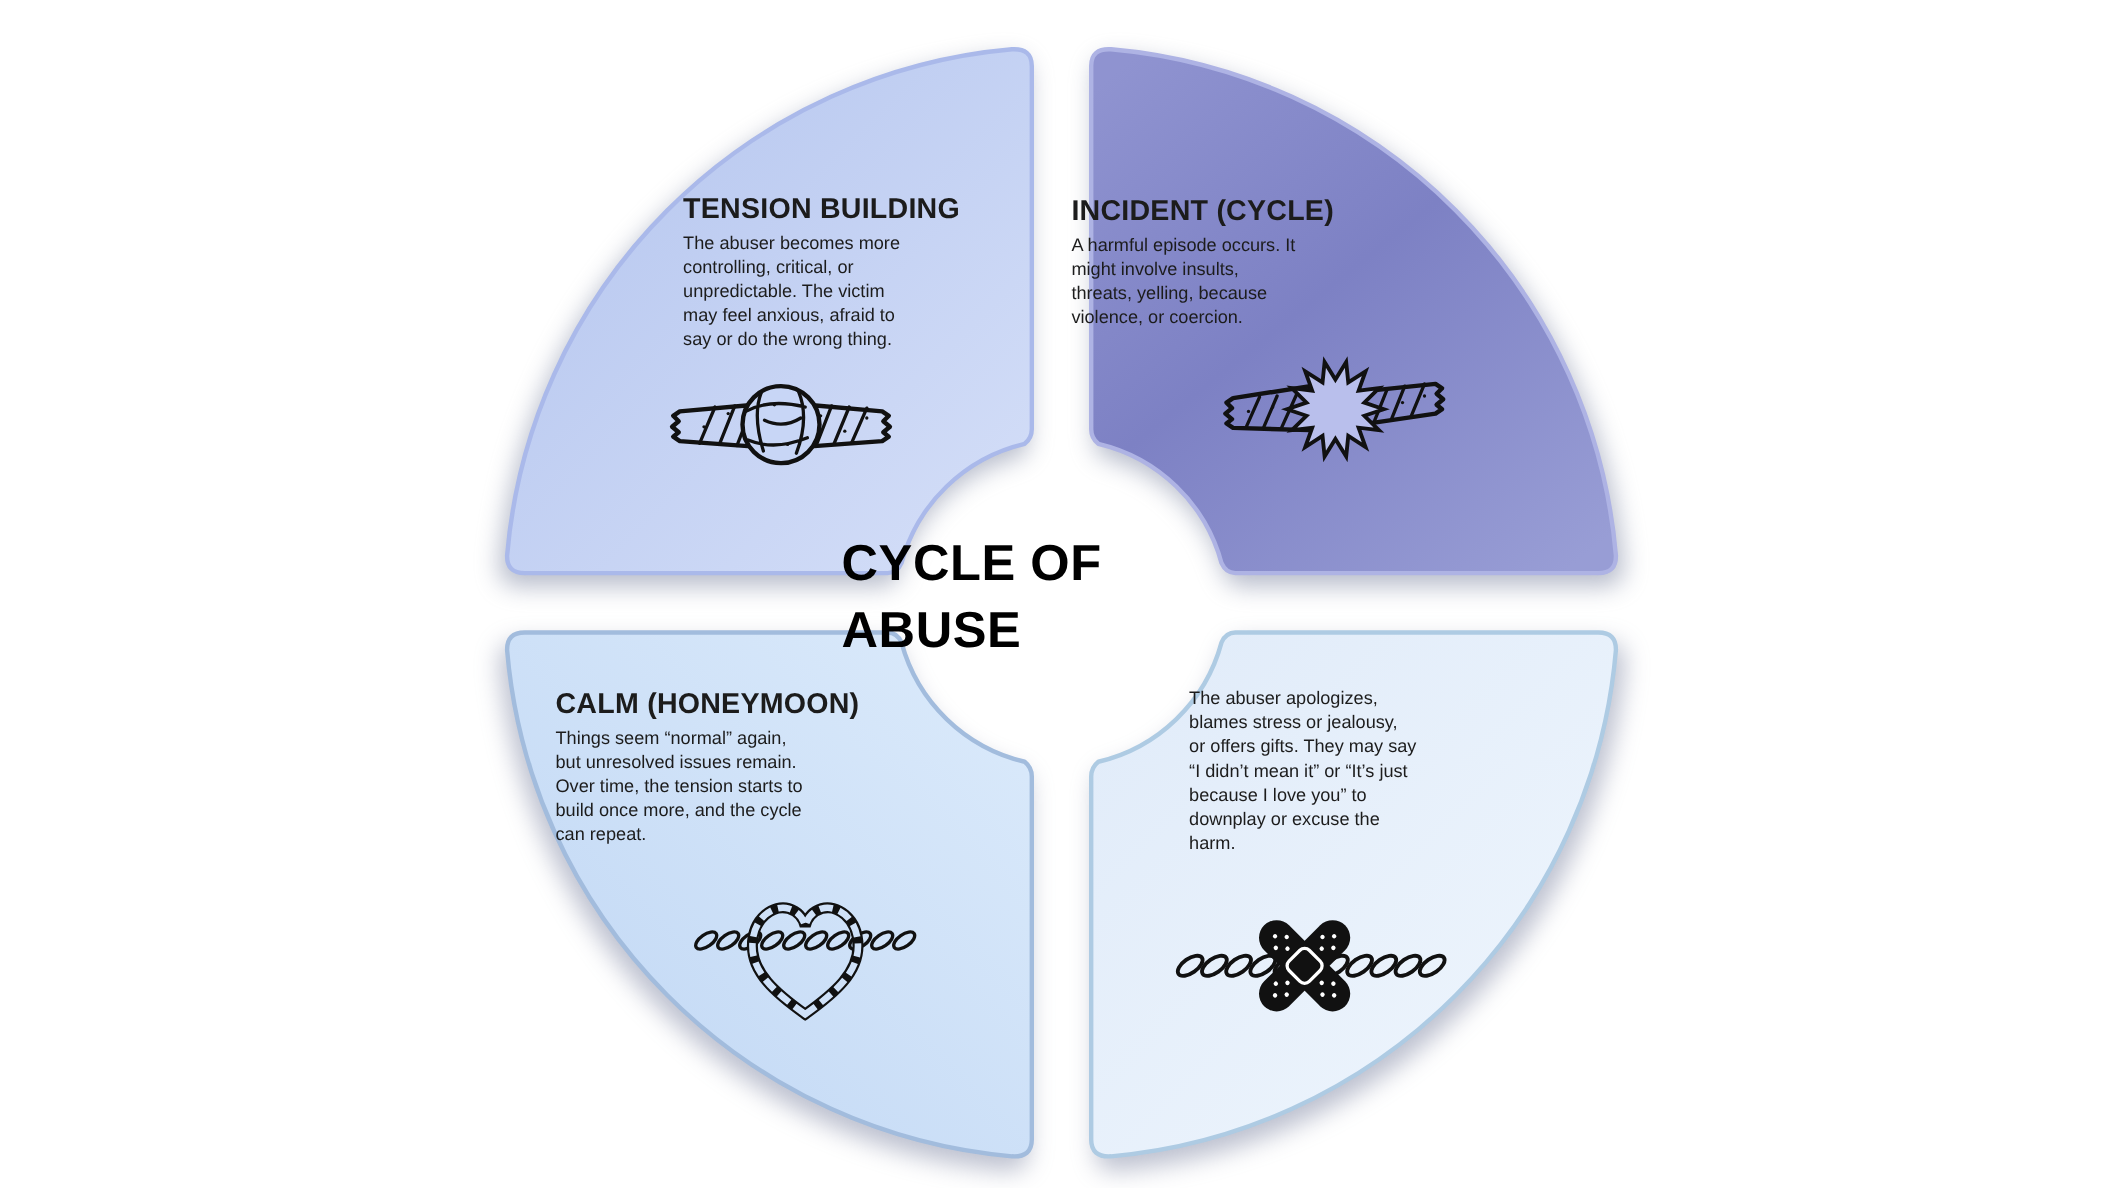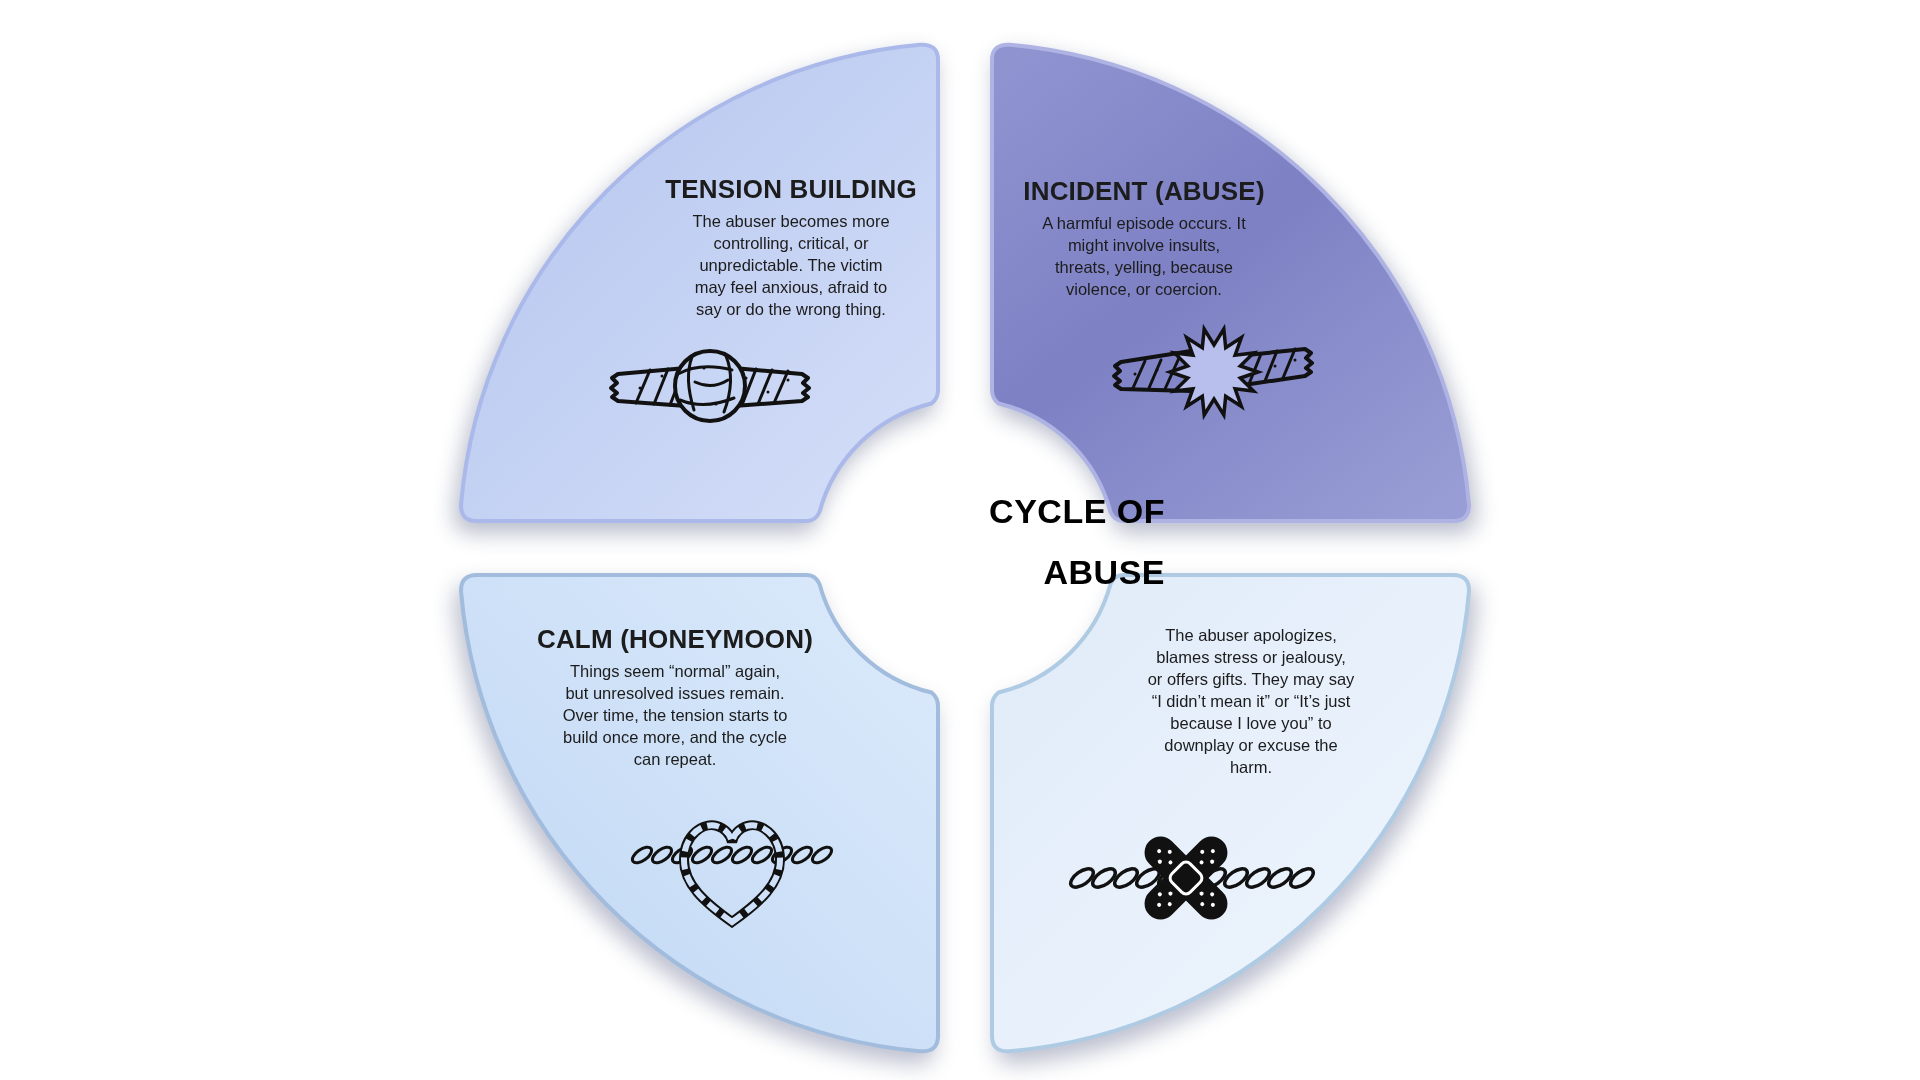--- a/index.html
+++ b/index.html
@@ -6,26 +6,26 @@
   .stage{
     position:relative;width:1920px;height:1080px;background:#ffffff;
     overflow:hidden;font-family:"Liberation Sans","DejaVu Sans",sans-serif;
   }
   .diagram-svg{position:absolute;left:0;top:0;}
   .quad{stroke-width:4;stroke-linejoin:round;}
   .q-tl{filter:drop-shadow(-5px 10px 11px rgba(96,106,140,0.45));}
   .q-tr{filter:drop-shadow(5px 10px 11px rgba(96,106,140,0.45));}
   .q-bl{filter:drop-shadow(-5px 11px 11px rgba(96,106,140,0.42));}
   .q-br{filter:drop-shadow(6px 11px 11px rgba(96,106,140,0.42));}
-  .qtext{position:absolute;width:340px;text-align:center;color:#1c1c1c;}
+  .qtext{position:absolute;width:340px;text-align:left;color:#1c1c1c;}
   .qtext h2{font-size:26px;line-height:30px;margin:0 0 6px 0;font-weight:700;letter-spacing:0.2px;}
   .qtext p{font-size:16.5px;line-height:22px;font-weight:400;margin:0;white-space:pre-line;}
   .center-title{
-    position:absolute;left:765px;top:481px;width:400px;text-align:right;
-    font-size:34px;line-height:61px;font-weight:700;color:#000000;
+    position:absolute;left:765px;top:481px;width:400px;text-align:left;
+    font-size:46px;line-height:61px;font-weight:700;color:#000000;
     white-space:pre-line;letter-spacing:0.5px;
   }
   .icon{position:absolute;}
   .ink{stroke:#111111;fill:none;stroke-linecap:round;stroke-linejoin:round;}
 </style>
 </head>
 <body>
 
 <div class="stage">
 
@@ -72,21 +72,21 @@
 
   <div class="qtext" style="left:621px;top:174px">
     <h2>TENSION BUILDING</h2>
     <p>The abuser becomes more
 controlling, critical, or
 unpredictable. The victim
 may feel anxious, afraid to
 say or do the wrong thing.</p>
   </div>
   <div class="qtext" style="left:974px;top:176px">
-    <h2>INCIDENT (ABUSE)</h2>
+    <h2>INCIDENT (CYCLE)</h2>
     <p>A harmful episode occurs. It
 might involve insults,
 threats, yelling, because
 violence, or coercion.</p>
   </div>
   <div class="qtext" style="left:505px;top:624px">
     <h2>CALM (HONEYMOON)</h2>
     <p>Things seem “normal” again,
 but unresolved issues remain.
 Over time, the tension starts to

